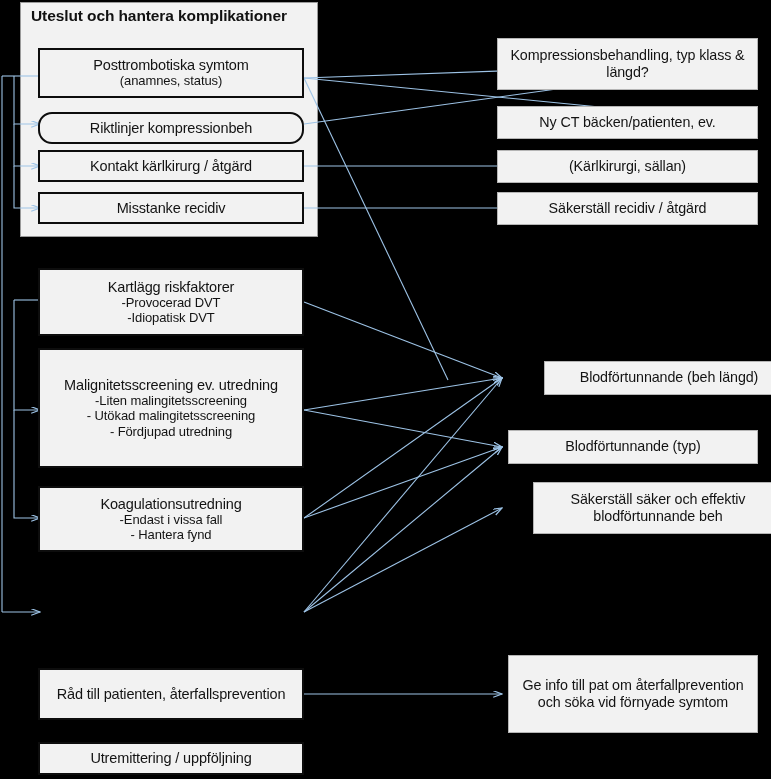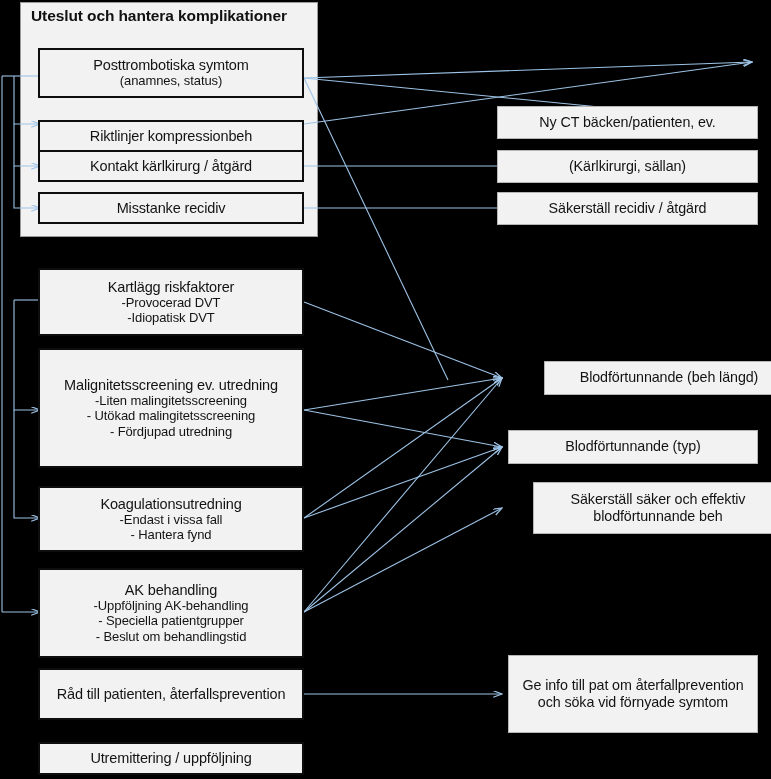--- a/index.html
+++ b/index.html
@@ -132,21 +132,21 @@
 
       <path d="M304,694 L502,694"></path>
     </g>
   </svg>
 
   <div class="node heavy" style="left:38px; top:48px; width:266px; height:50px;">
     <span class="title">Posttrombotiska symtom</span>
     <span class="sub">(anamnes, status)</span>
   </div>
 
-  <div class="node heavy" style="left:38px; top:120px; width:266px; height:32px;">
+  <div class="node heavy" style="left:38px; top:112px; width:266px; height:32px;border-radius:14px;">
     <span class="title">Riktlinjer kompressionbeh</span>
   </div>
 
   <div class="node heavy" style="left:38px; top:150px; width:266px; height:32px;">
     <span class="title">Kontakt kärlkirurg / åtgärd</span>
   </div>
 
   <div class="node heavy" style="left:38px; top:192px; width:266px; height:32px;">
     <span class="title">Misstanke recidiv</span>
   </div>
@@ -163,35 +163,32 @@
     <span class="sub">- Utökad malingitetsscreening</span>
     <span class="sub">- Fördjupad utredning</span>
   </div>
 
   <div class="node heavy" style="left:38px; top:486px; width:266px; height:66px;">
     <span class="title">Koagulationsutredning</span>
     <span class="sub">-Endast i vissa fall</span>
     <span class="sub">- Hantera fynd</span>
   </div>
 
-  <div class="node heavy" style="left:38px; top:568px; width:266px; height:90px;">
-    <span class="title">AK behandling</span>
-    <span class="sub">-Uppföljning AK-behandling</span>
-    <span class="sub">- Speciella patientgrupper</span>
-    <span class="sub">- Beslut om behandlingstid</span>
-  </div>
 
   <div class="node heavy" style="left:38px; top:668px; width:266px; height:52px;">
     <span class="title">Råd till patienten, återfallsprevention</span>
   </div>
 
   <div class="node heavy" style="left:38px; top:742px; width:266px; height:33px;">
     <span class="title">Utremittering / uppföljning</span>
   </div>
 
+  <div class="node light" style="left:497px; top:38px; width:261px; height:52px;">
+    <span class="plain">Kompressionsbehandling, typ klass &amp; längd?</span>
+  </div>
 
   <div class="node light" style="left:497px; top:106px; width:261px; height:33px;">
     <span class="plain">Ny CT bäcken/patienten, ev.</span>
   </div>
 
   <div class="node light" style="left:497px; top:150px; width:261px; height:33px;">
     <span class="plain">(Kärlkirurgi, sällan)</span>
   </div>
 
   <div class="node light" style="left:497px; top:192px; width:261px; height:33px;">

